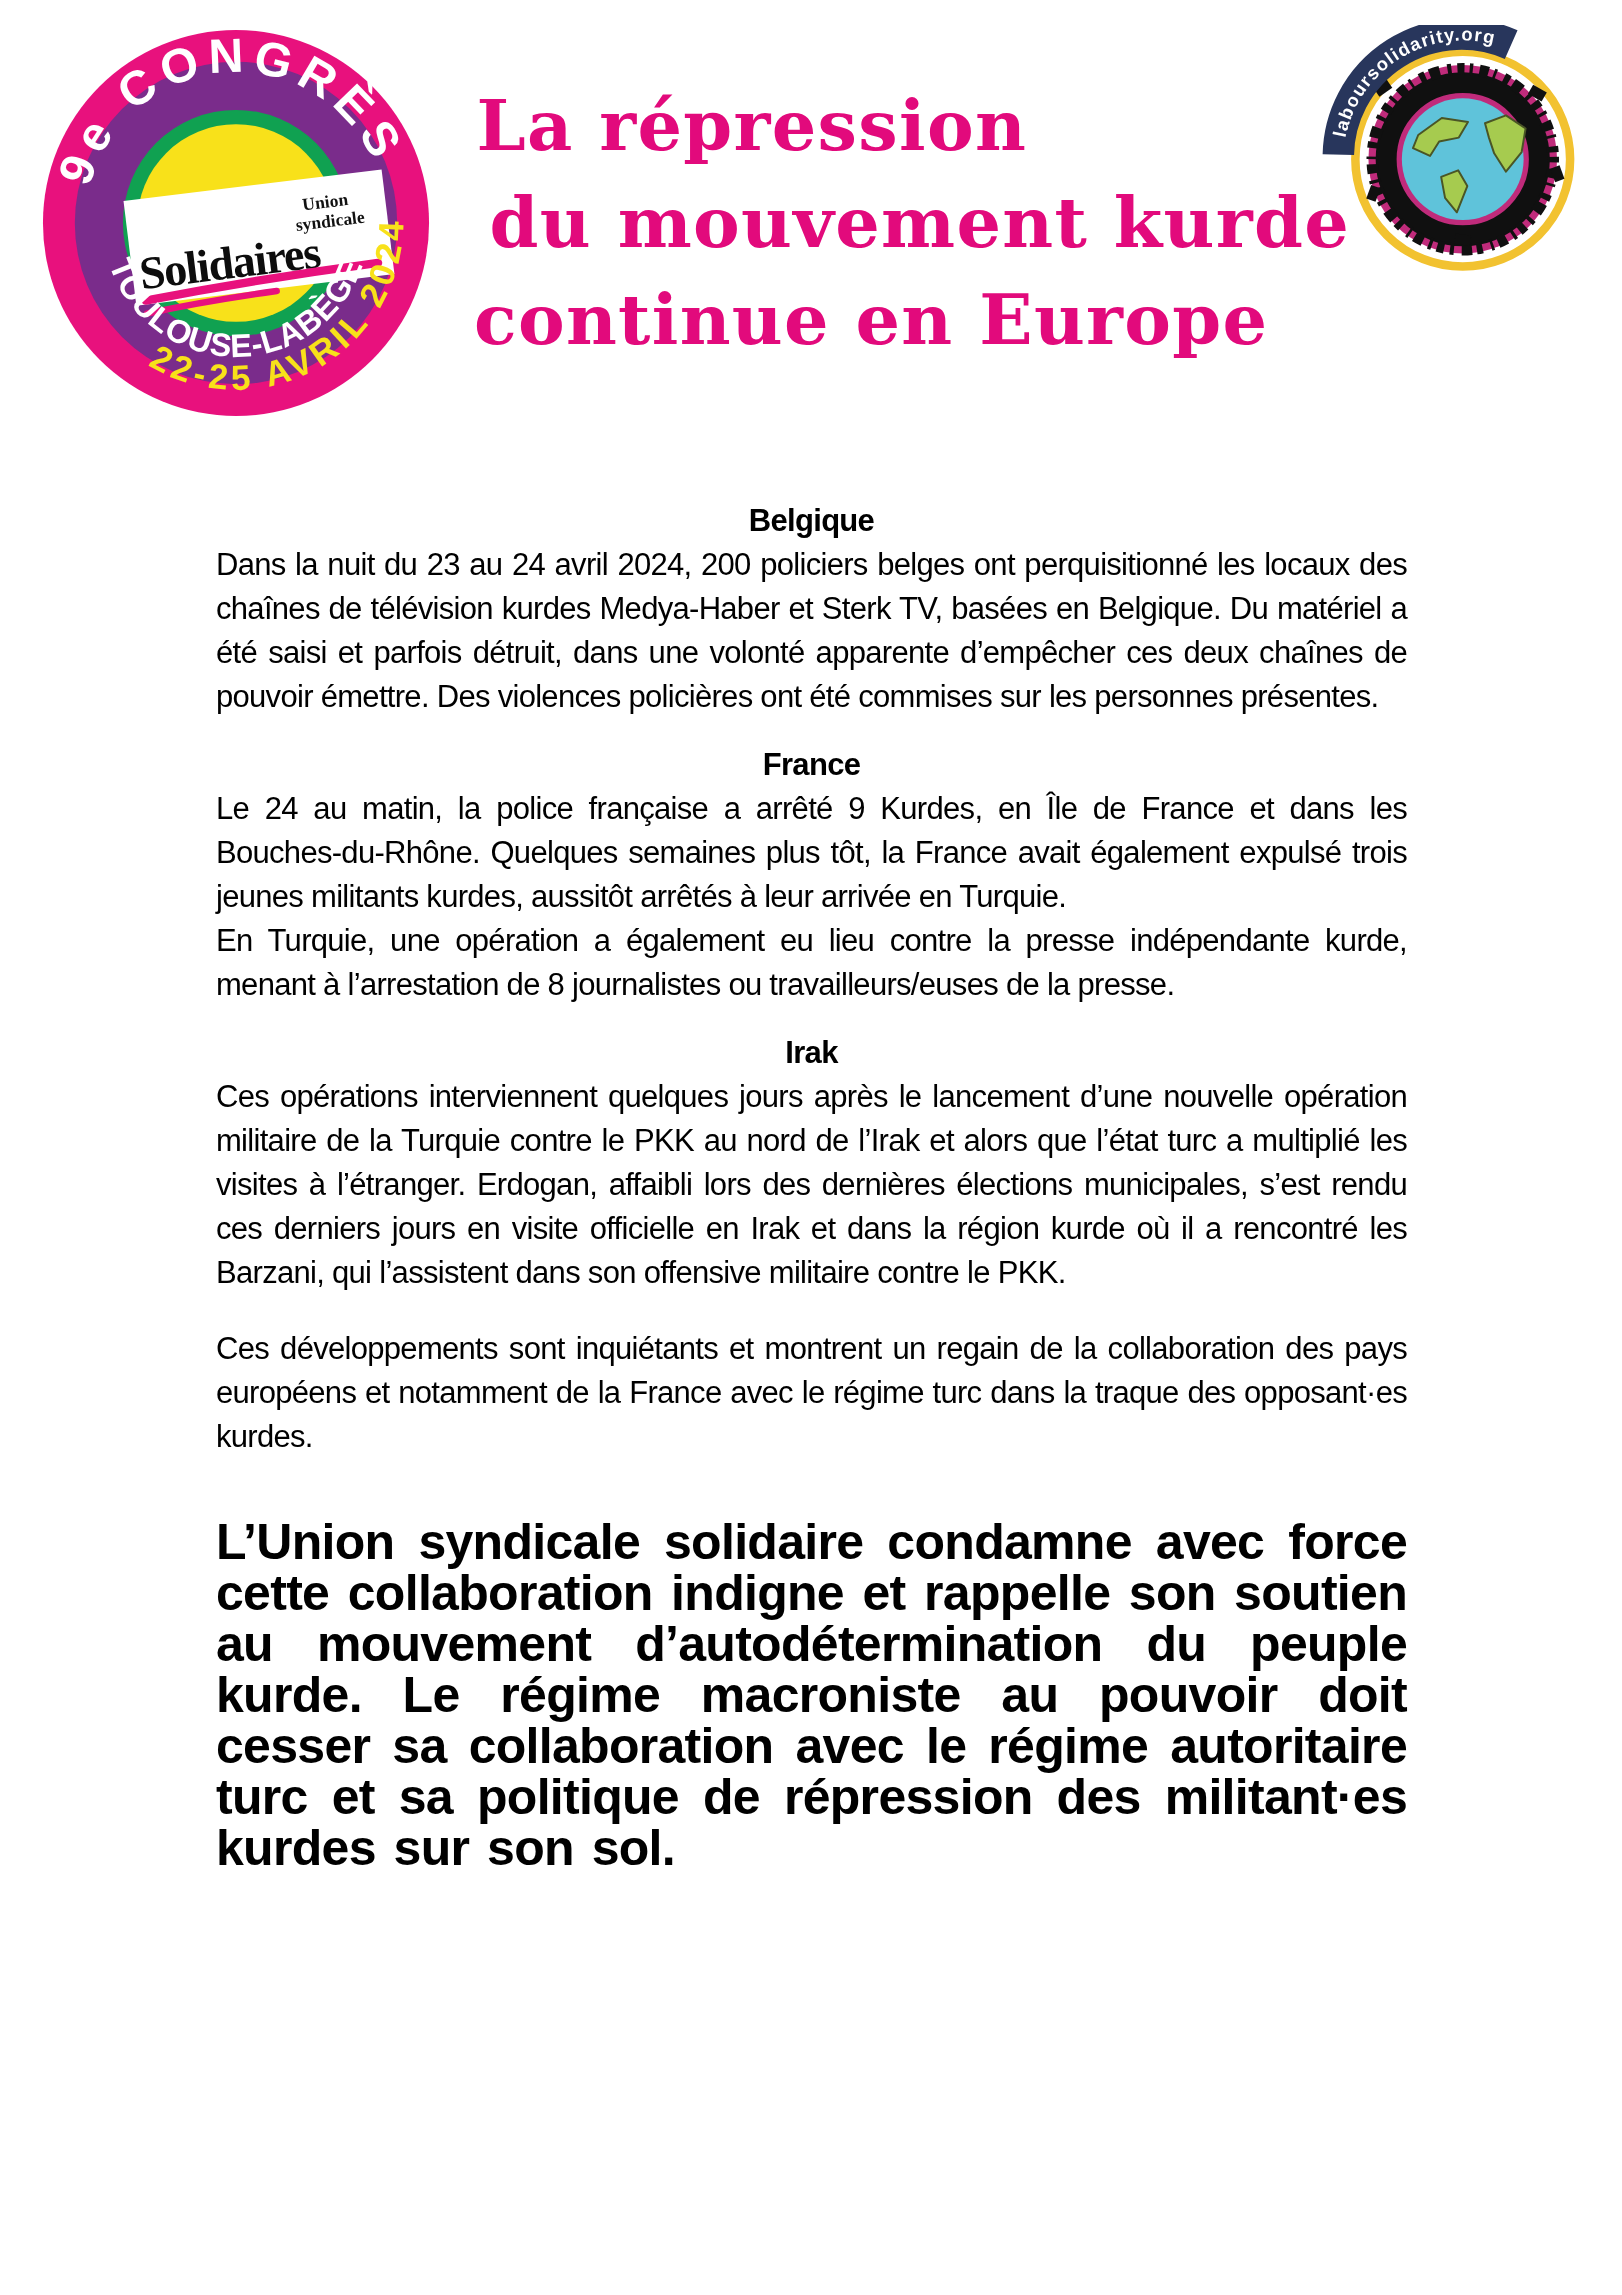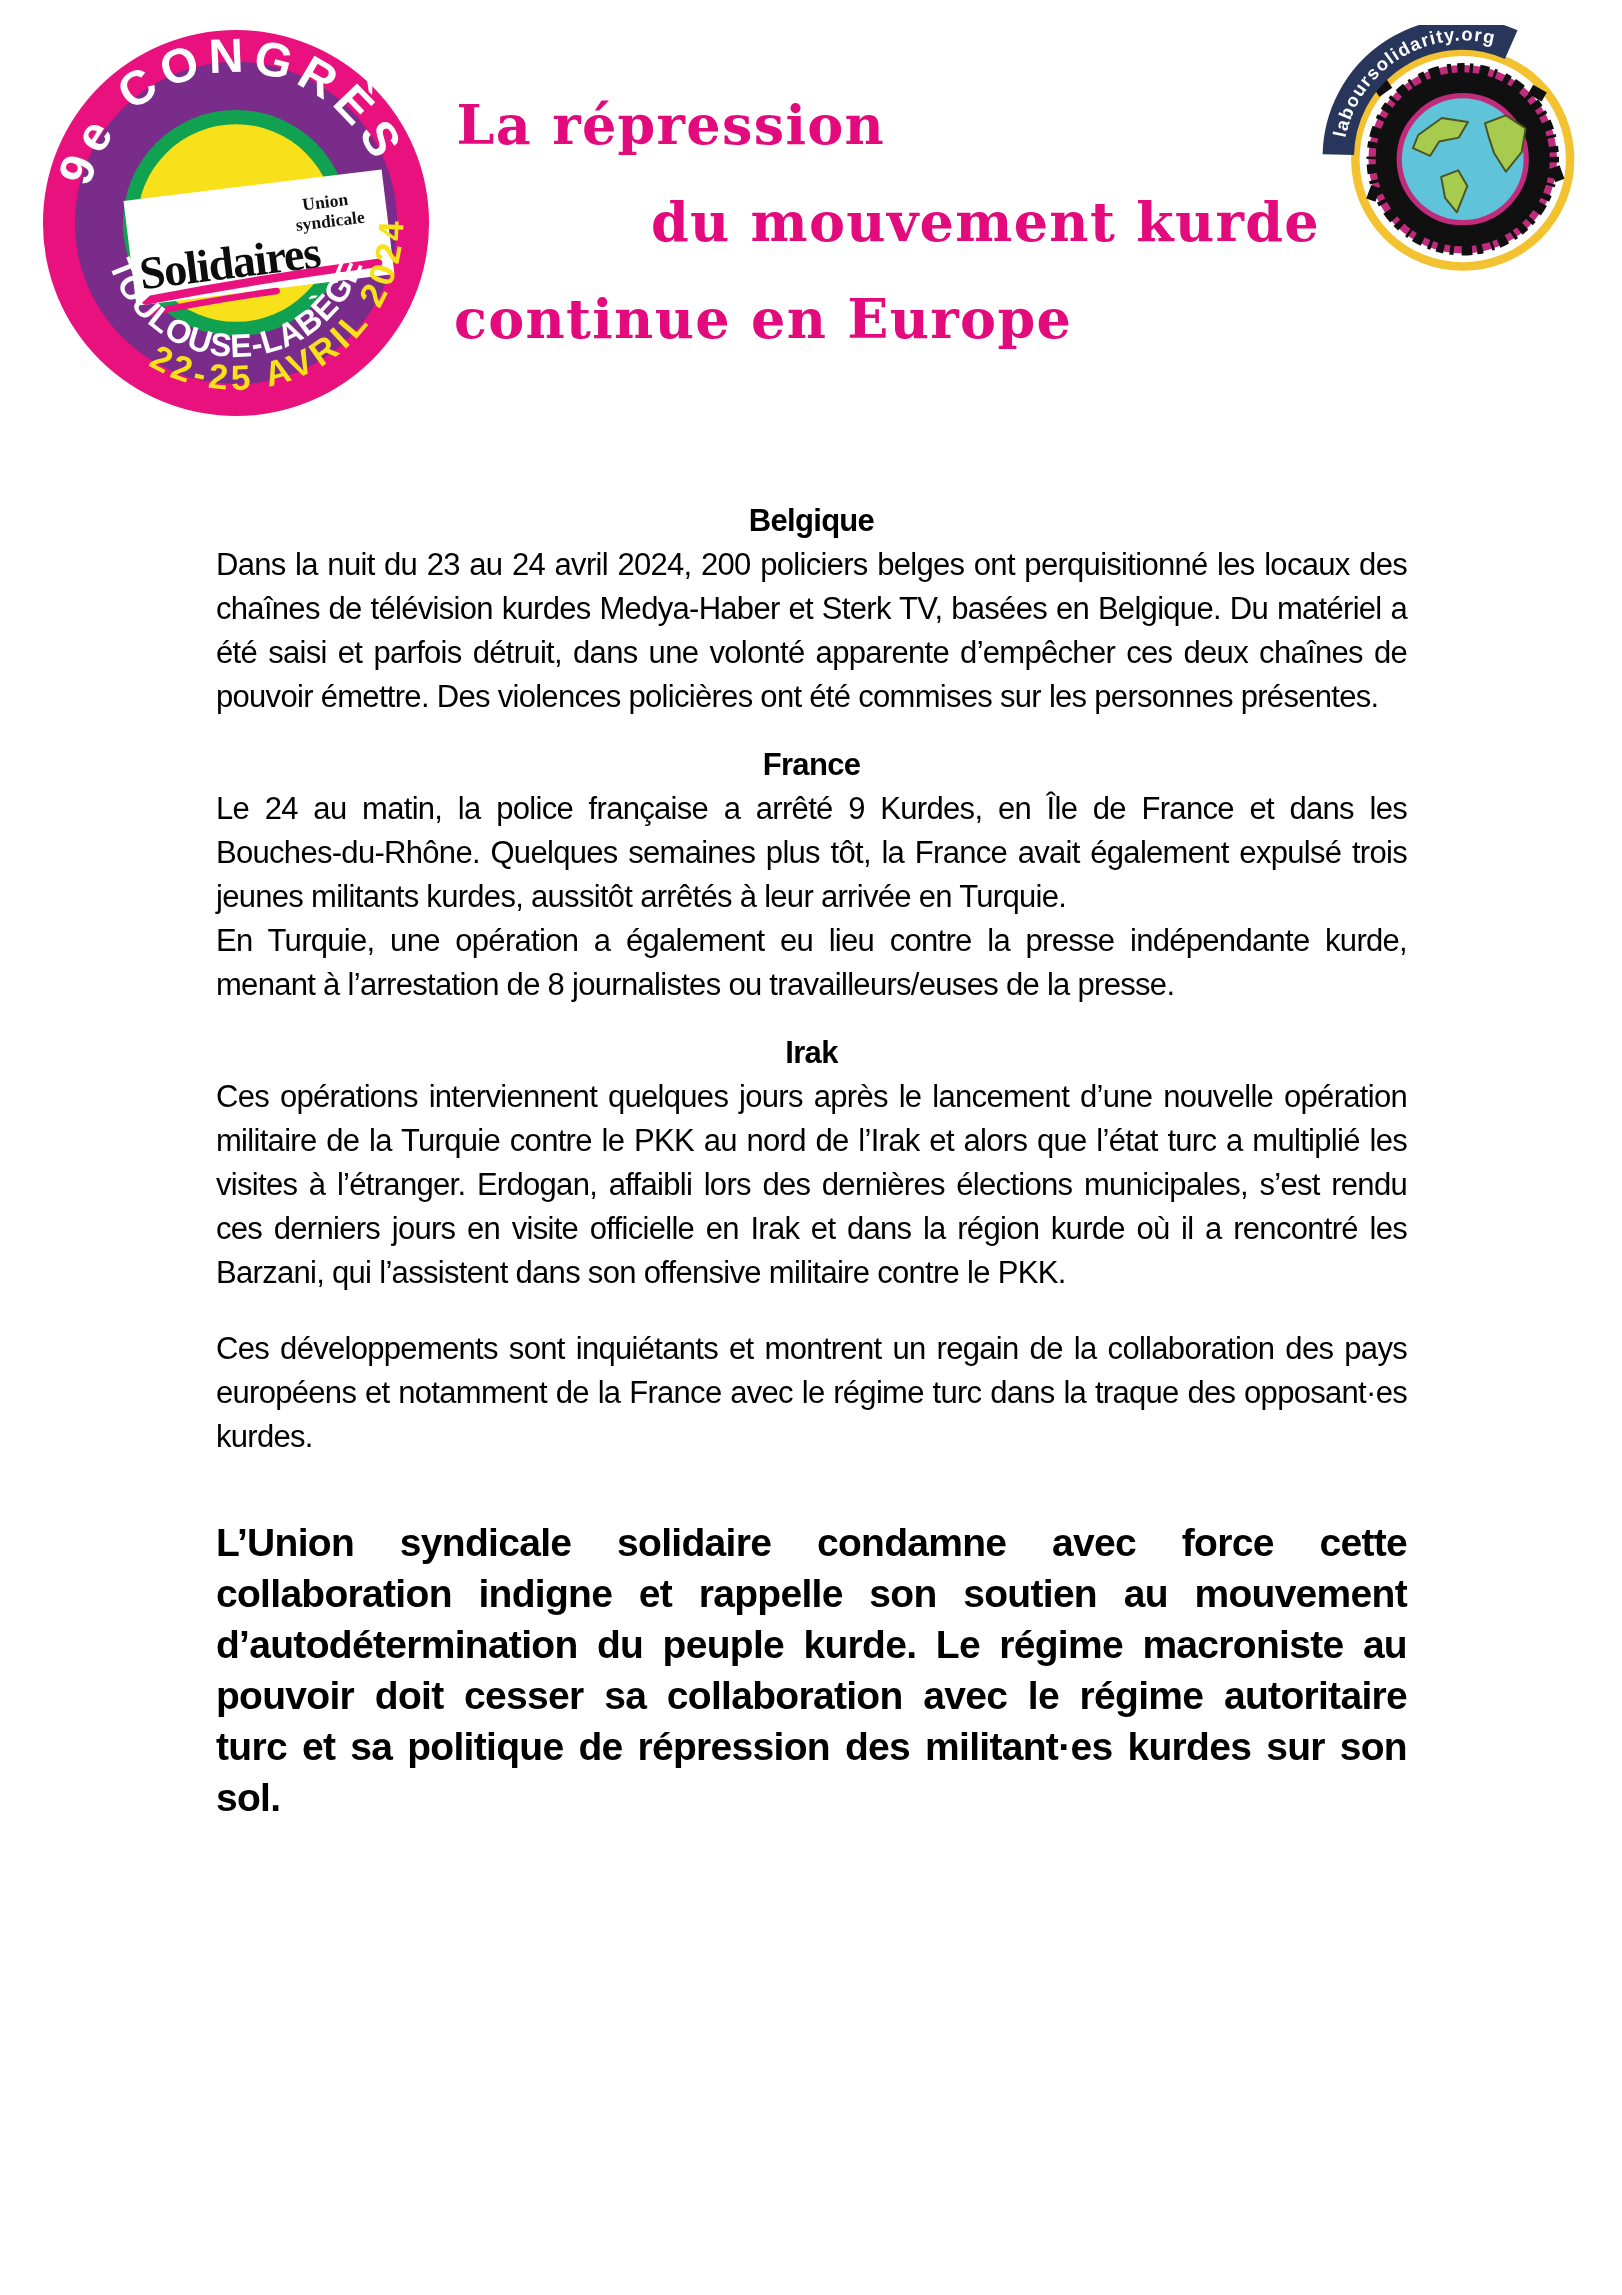--- a/index.html
+++ b/index.html
@@ -21,24 +21,24 @@
     width:1623px;height:2295px;
     background:#ffffff;
     overflow:hidden;
     font-family:"Liberation Sans",sans-serif;
     color:var(--ink);
   }
   
   .badge-congress{position:absolute;left:41px;top:27.5px;width:390px;height:390px;}
   .badge-labour{position:absolute;left:1320px;top:25px;width:275px;height:275px;}
   .title{
-    position:absolute;left:450px;top:77px;width:870px;
+    position:absolute;left:470px;top:77px;width:870px;
     font-family:"DejaVu Serif",serif;
     font-weight:700;
-    font-size:54px;line-height:97px;
+    font-size:70px;line-height:97px;
     letter-spacing:1.3px;
     color:var(--title-pink);
     white-space:nowrap;
   }
   .title .l1{margin-left:6.5px;}
   .title .l2{margin-left:19.6px;text-align:right;}
   .title .l3{margin-left:4px;}
   
   main{
     position:absolute;left:216px;top:499px;width:1191px;
@@ -51,21 +51,21 @@
   }
   main h2{font-weight:700;text-align:center;}
   section + section{margin-top:24px;}
   p.emphasis{
     margin-top:32px;
     font-weight:400;
   }
   p.statement{
     margin-top:58px;
     font-weight:700;
-    font-size:39px;line-height:51px;
+    font-size:50px;line-height:51px;
     letter-spacing:-0.7px;word-spacing:4.6px;
   }
   
   text{font-family:"Liberation Sans",sans-serif;}
   .serif{font-family:"Liberation Serif",serif;}
 </style>
 </head>
 <body>
 
 <div class="page">

